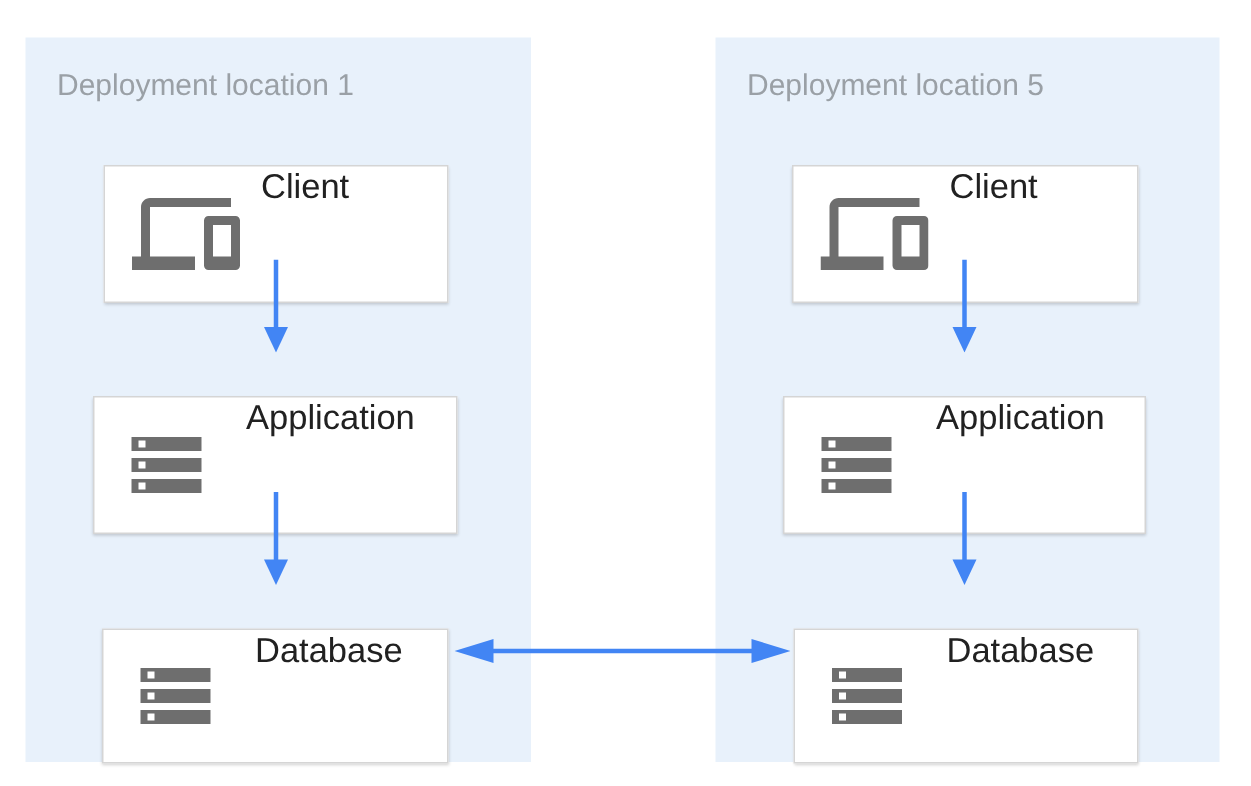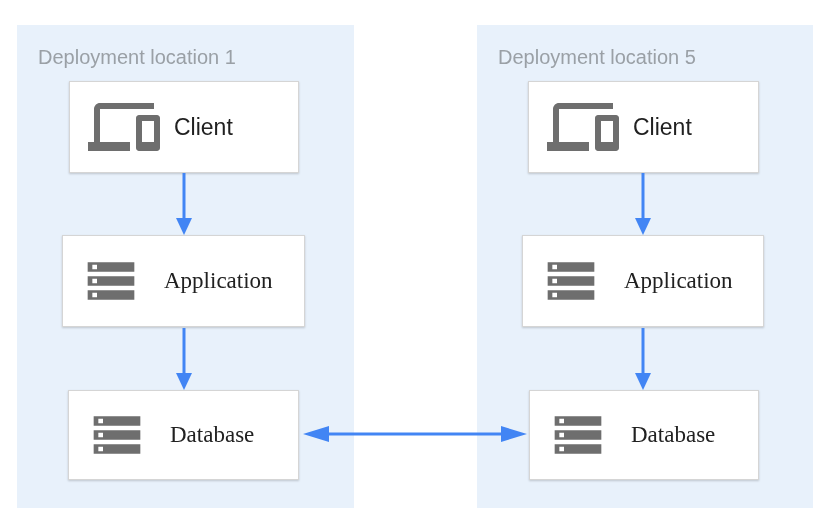--- a/index.html
+++ b/index.html
@@ -11,36 +11,37 @@
   .panel{
     position:absolute;top:25px;height:483px;
     background:var(--panel-bg);
   }
   .panel-title{
     position:absolute;left:21px;top:20px;
     font-size:20px;line-height:24px;color:var(--title-gray);
     white-space:nowrap;
   }
   .node{
-    position:absolute;display:flex;align-items:center;
+    position:absolute;display:flex;
     background:var(--box-bg);
     border:1px solid var(--box-border);
     box-shadow:0 1px 2px rgba(0,0,0,0.18);
     box-sizing:border-box;
+    margin-top:29px;
   }
   .node .icon{display:flex;align-items:center;justify-content:center;flex:0 0 auto;}
   .node .icon svg{display:block;}
   .node .icon path{fill:var(--icon-gray);}
   .node .label{
     font-size:23px;color:var(--label-text);white-space:nowrap;
   }
   .node-client{padding-left:18px;}
   .node-client .label{margin-left:14px;}
   .node-server{padding-left:20px;}
-  .node-server .label{margin-left:25px;font-family:Liberation Serif, serif;}
+  .node-server .label{margin-left:25px;}
   .arrow{position:absolute;pointer-events:none;}
   .arrow line{stroke:var(--accent-blue);stroke-width:3;}
   .arrow polygon{fill:var(--accent-blue);}
 </style>
 </head>
 <body>
 
 <div class="panel" style="left:17px;width:337px;">
   <div class="panel-title">Deployment location 1</div>
 </div>

